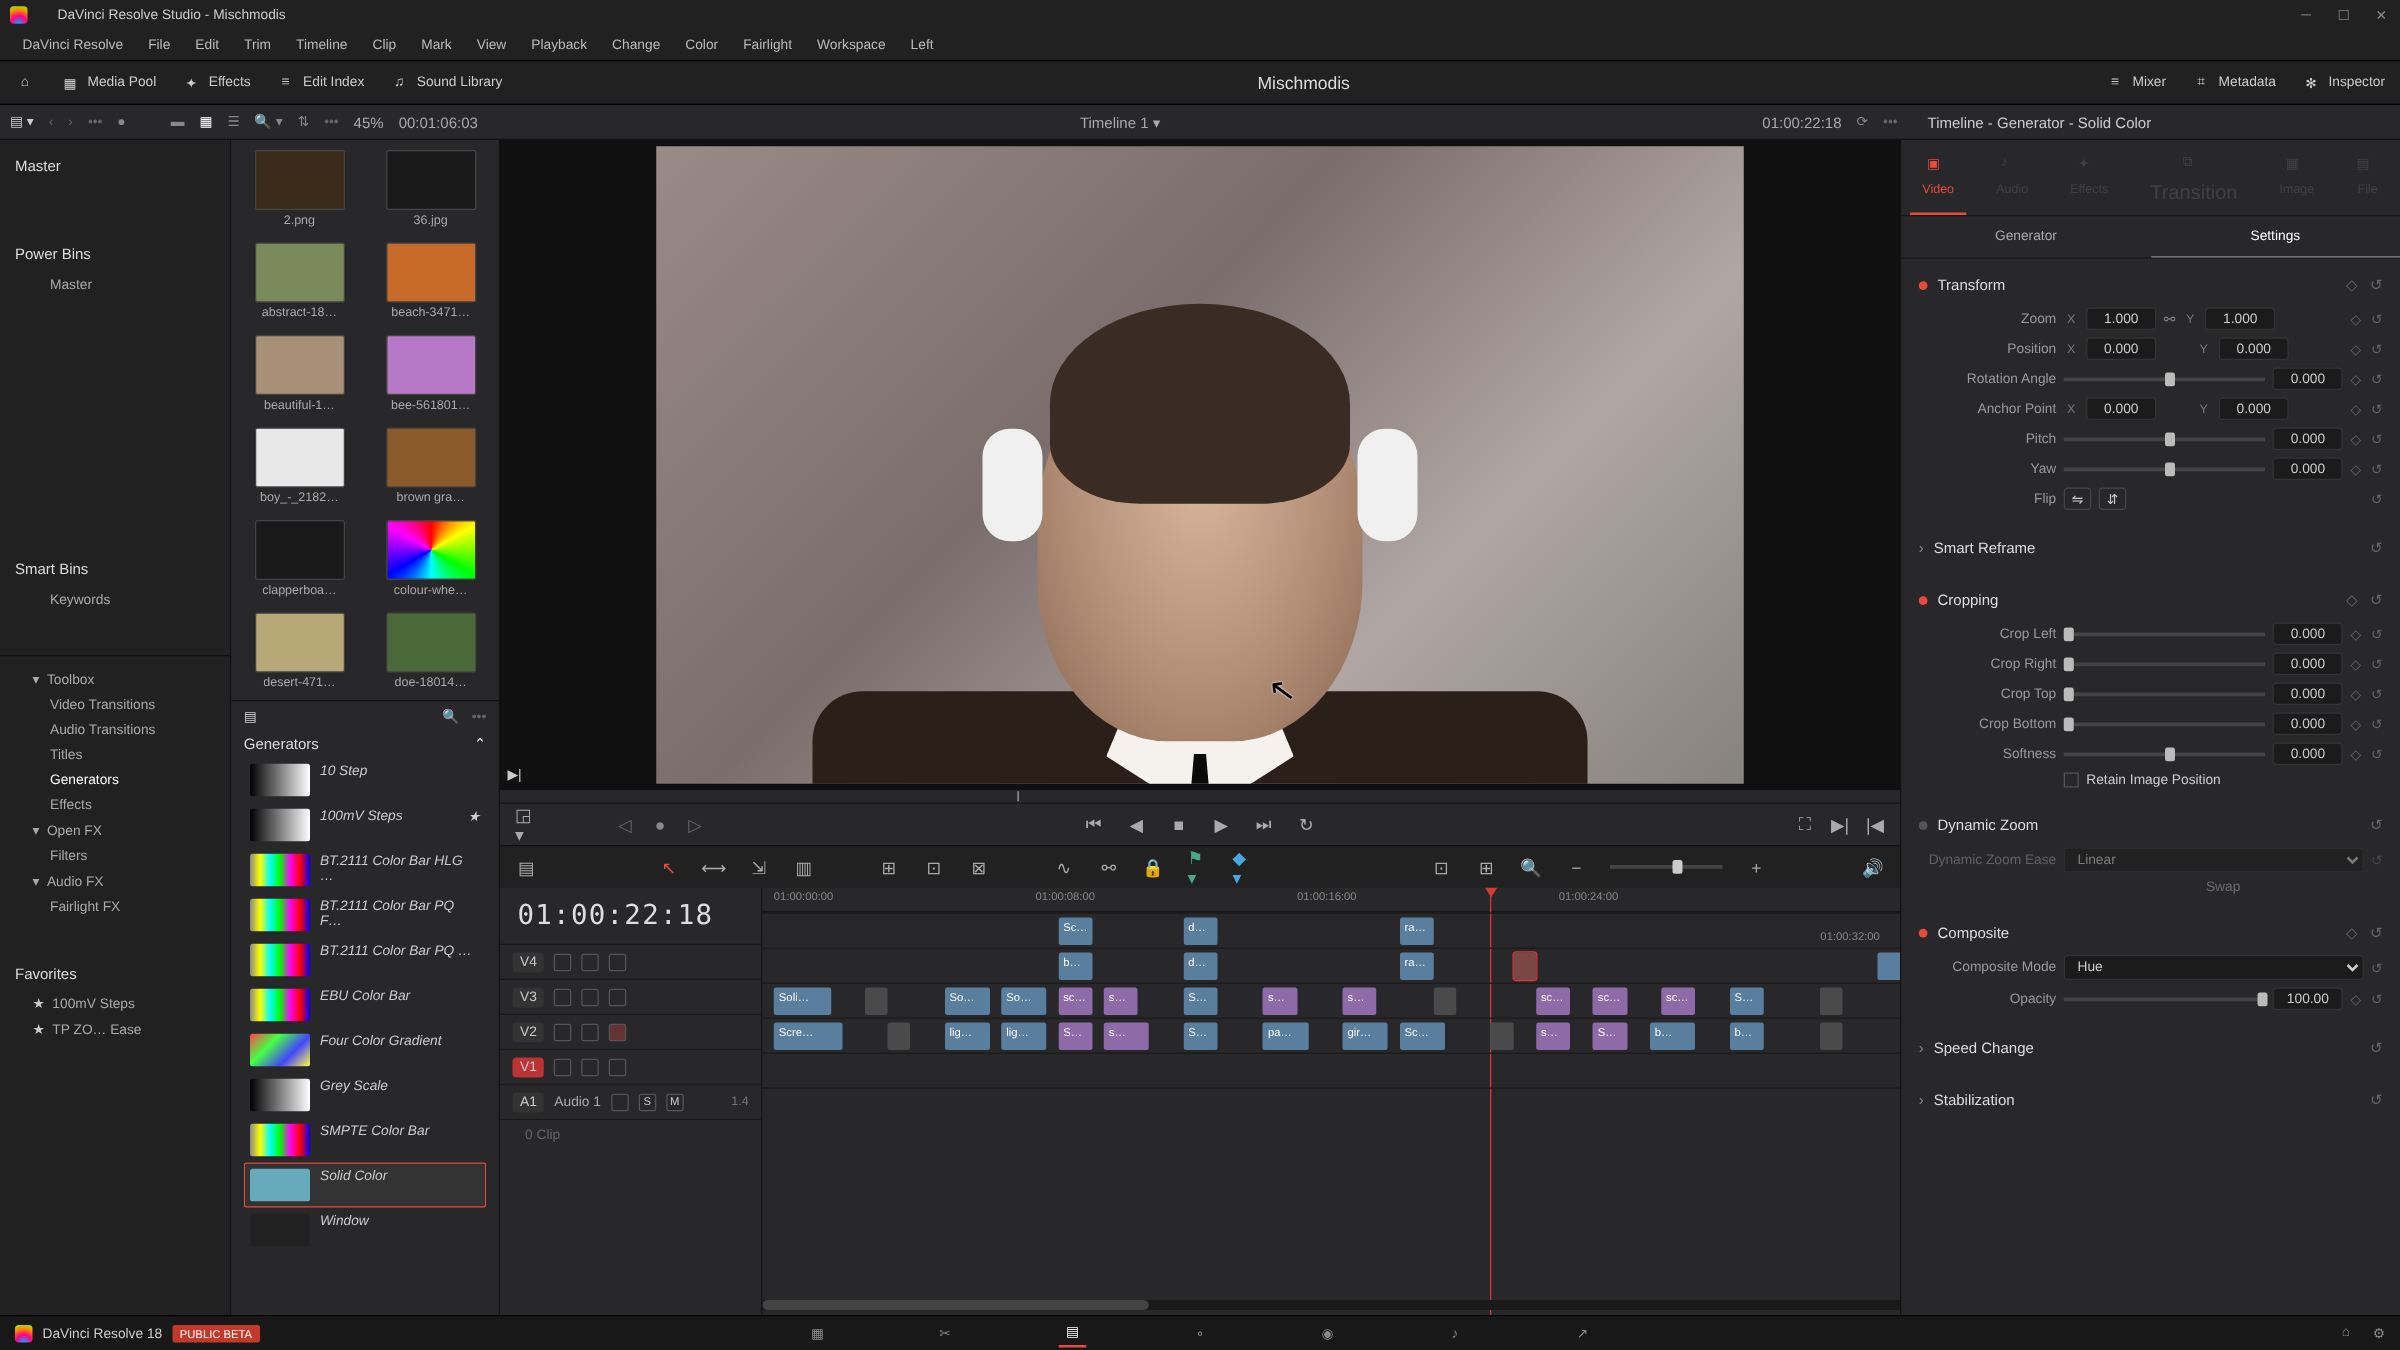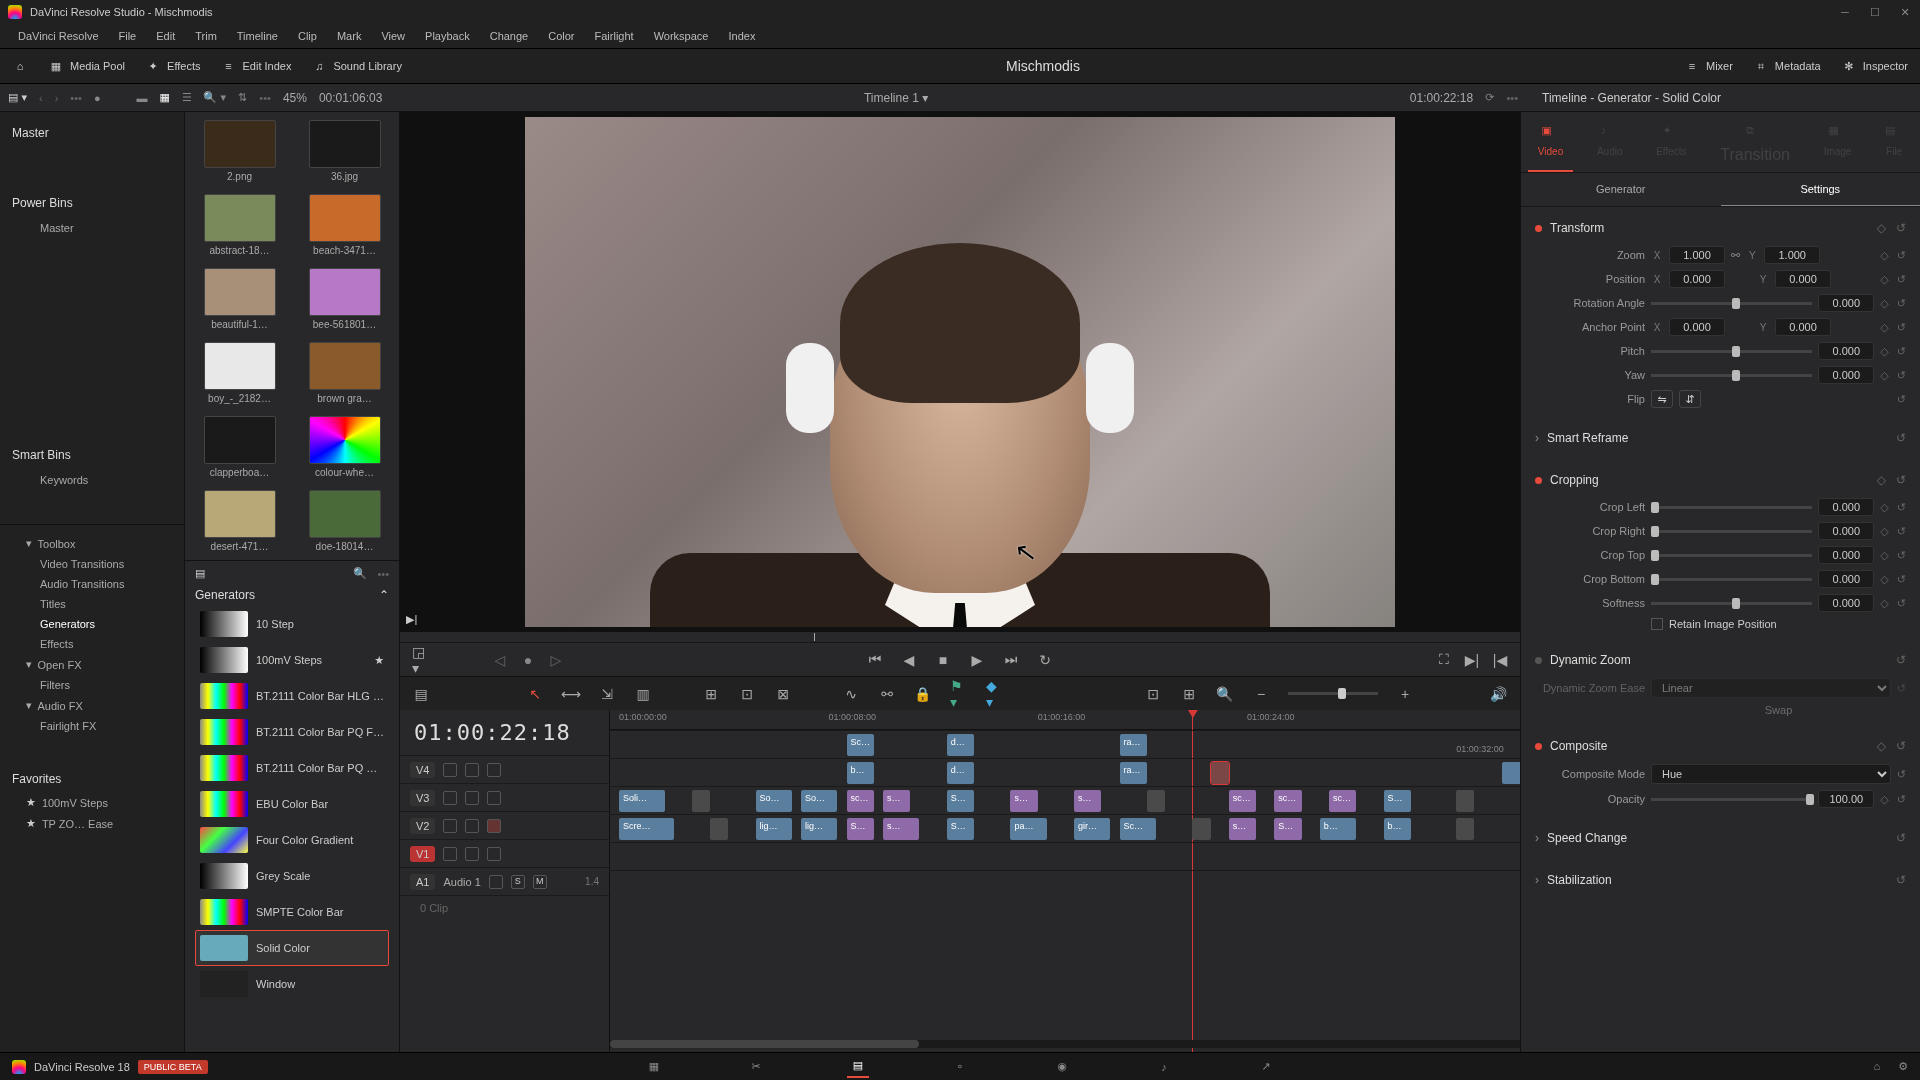--- a/index.html
+++ b/index.html
@@ -1,20 +1,20 @@
 <!DOCTYPE html>
 <html><head>
 <meta charset="utf-8">
 <style>
 * { margin: 0; padding: 0; box-sizing: border-box; font-family: -apple-system, "Segoe UI", Arial, sans-serif; user-select: none; }
 body { background: #1a1a1a; color: #ccc; font-size: 11px; width: 1920px; height: 1080px; overflow: hidden; }
 
 
 .titlebar { height: 24px; background: #212121; display: flex; align-items: center; padding: 0 8px; justify-content: space-between; }
-.titlebar .left { display: flex; align-items: center; gap: 8px; }
+.titlebar .left { display: flex; align-items: center; gap: 24px; }
 .app-icon { width: 14px; height: 14px; border-radius: 3px; background: radial-gradient(circle at 50% 100%, #0af 0%, #f08 40%, #f80 70%, #8f0 100%); }
 .win-controls { display: flex; gap: 16px; }
 .win-controls span { width: 14px; height: 14px; display: inline-flex; align-items: center; justify-content: center; color: #888; cursor: pointer; }
 
 
 .menubar { height: 24px; background: #212121; display: flex; align-items: center; padding: 0 8px; gap: 0; }
 .menubar span { padding: 0 10px; color: #bbb; cursor: pointer; }
 
 
 .topbar { height: 36px; background: #212121; border-top: 1px solid #000; border-bottom: 1px solid #000; display: flex; align-items: center; justify-content: space-between; padding: 0 12px; }
@@ -40,21 +40,21 @@
 .tree .item.active { color: #fff; }
 
 
 .pool { background: #28282a; border-right: 1px solid #111; padding: 8px 10px; overflow: hidden; display: flex; flex-direction: column; }
 .pool-grid { display: grid; grid-template-columns: 1fr 1fr; gap: 12px 16px; overflow-y: auto; flex: 0 0 auto; }
 .thumb { display: flex; flex-direction: column; align-items: center; gap: 3px; }
 .thumb .img { width: 72px; height: 48px; background: #555; border: 1px solid #444; border-radius: 2px; }
 .thumb .cap { font-size: 10px; color: #aaa; max-width: 76px; overflow: hidden; text-overflow: ellipsis; white-space: nowrap; text-align: center; }
 .fx-head { padding: 8px 0 4px; color: #ddd; font-size: 12px; display: flex; align-items: center; justify-content: space-between; }
 .fx-list { overflow-y: auto; flex: 1; }
-.fx-item { display: flex; align-items: center; gap: 8px; padding: 4px 4px; cursor: pointer; border: 1px solid transparent; border-radius: 2px; }
+.fx-item { display: flex; align-items: flex-start; gap: 8px; padding: 4px 4px; cursor: pointer; border: 1px solid transparent; border-radius: 2px; font-style: italic; }
 .fx-item .sw { width: 48px; height: 26px; background: #555; border-radius: 2px; }
 .fx-item.selected { border-color: #e64b3c; background: #333; }
 .fx-item .star { margin-left: auto; }
 
 
 .center { background: #28282a; display: flex; flex-direction: column; overflow: hidden; }
 .viewer { flex: 0 0 520px; position: relative; display: flex; align-items: center; justify-content: center; background: #101010; }
 .viewer-surface { width: 870px; height: 510px; background: linear-gradient(135deg, #9a8a88 0%, #7a6e6c 40%, #b0a6a4 70%, #86827e 100%); position: relative; overflow: hidden; }
 
 .person { position: absolute; left: 50%; top: 40%; transform: translate(-50%,-15%); }
@@ -165,21 +165,21 @@
     <span>Trim</span>
     <span>Timeline</span>
     <span>Clip</span>
     <span>Mark</span>
     <span>View</span>
     <span>Playback</span>
     <span>Change</span>
     <span>Color</span>
     <span>Fairlight</span>
     <span>Workspace</span>
-    <span>Index</span>
+    <span>Left</span>
   </div>
 
 <div class="topbar">
   <div class="group">
     <span class="btn">
         <span class="icon">⌂</span>
       </span>
     <span class="btn">
         <span class="icon">▦</span>
         <span>Media Pool</span>

